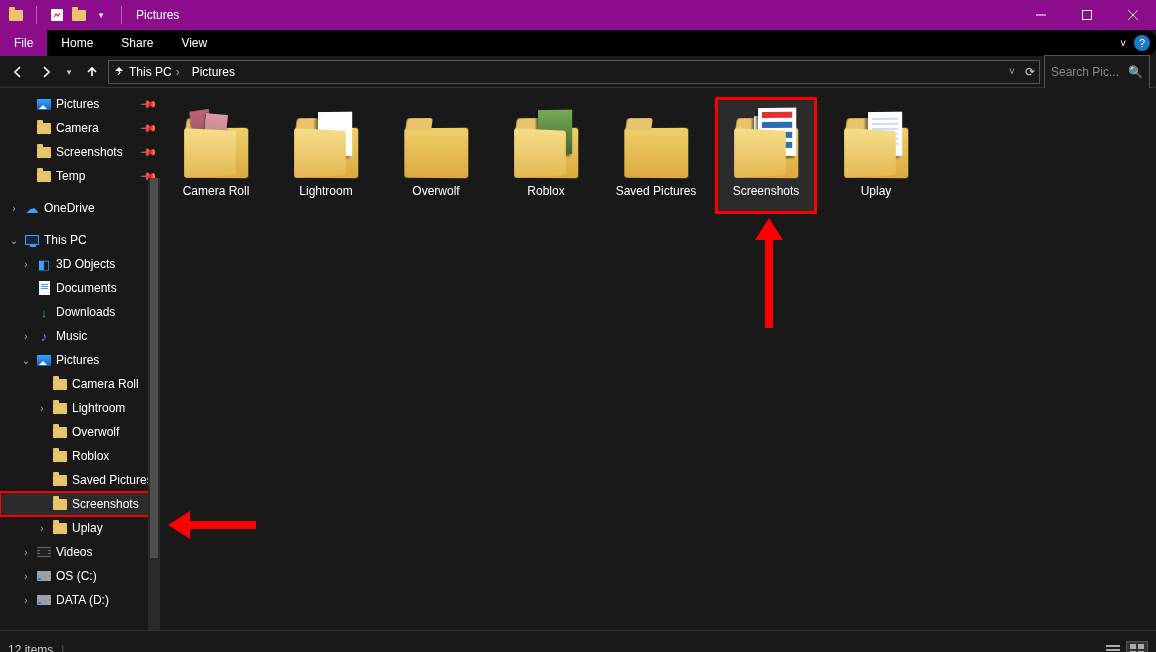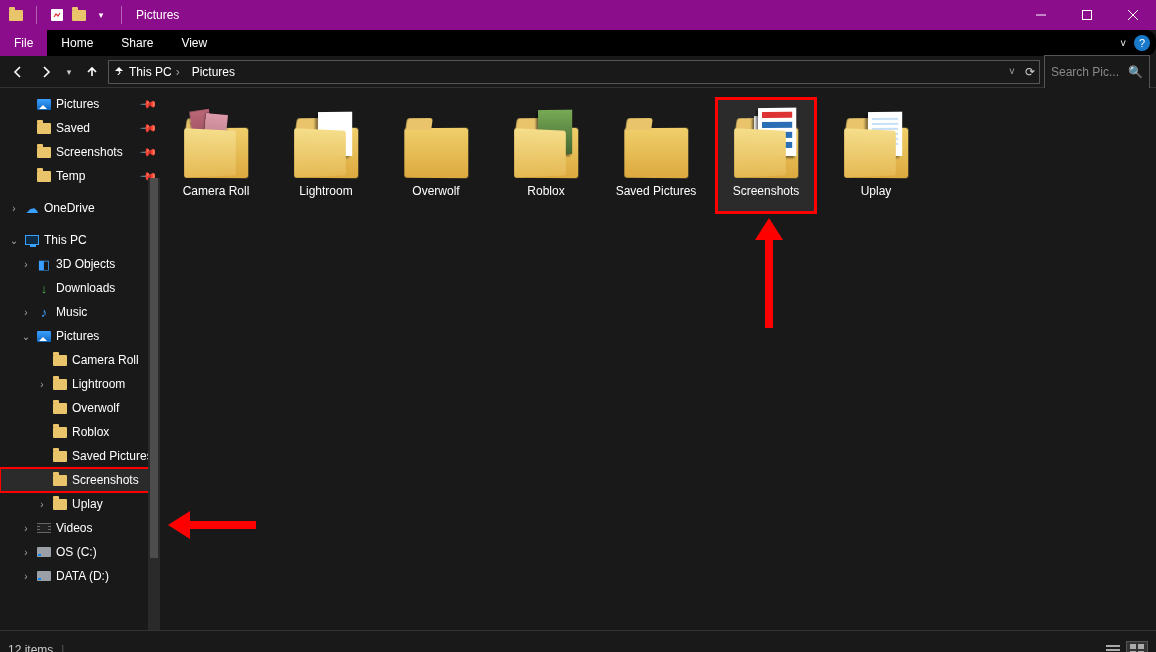--- a/index.html
+++ b/index.html
@@ -201,21 +201,21 @@
             <span class="pic-sm"></span>
           </span>
           <span class="lbl">Pictures</span>
           <span class="pin">📌</span>
         </div>
       <div class="node indent1">
           <span class="exp"></span>
           <span class="ico">
             <span class="folder-sm"></span>
           </span>
-          <span class="lbl">Saved</span>
+          <span class="lbl">Camera</span>
           <span class="pin">📌</span>
         </div>
       <div class="node indent1">
           <span class="exp"></span>
           <span class="ico">
             <span class="folder-sm"></span>
           </span>
           <span class="lbl">Screenshots</span>
           <span class="pin">📌</span>
         </div>
@@ -238,20 +238,27 @@
           <span class="exp">⌄</span>
           <span class="ico">
             <span class="monitor-sm"></span>
           </span>
           <span class="lbl">This PC</span>
         </div>
       <div class="node indent1">
           <span class="exp">›</span>
           <span class="ico three-sm"></span>
           <span class="lbl">3D Objects</span>
+        </div>
+      <div class="node indent1">
+          <span class="exp"></span>
+          <span class="ico">
+            <span class="doc-sm"></span>
+          </span>
+          <span class="lbl">Documents</span>
         </div>
       <div class="node indent1">
           <span class="exp"></span>
           <span class="ico down-sm"></span>
           <span class="lbl">Downloads</span>
         </div>
       <div class="node indent1">
           <span class="exp">›</span>
           <span class="ico music-sm"></span>
           <span class="lbl">Music</span>

